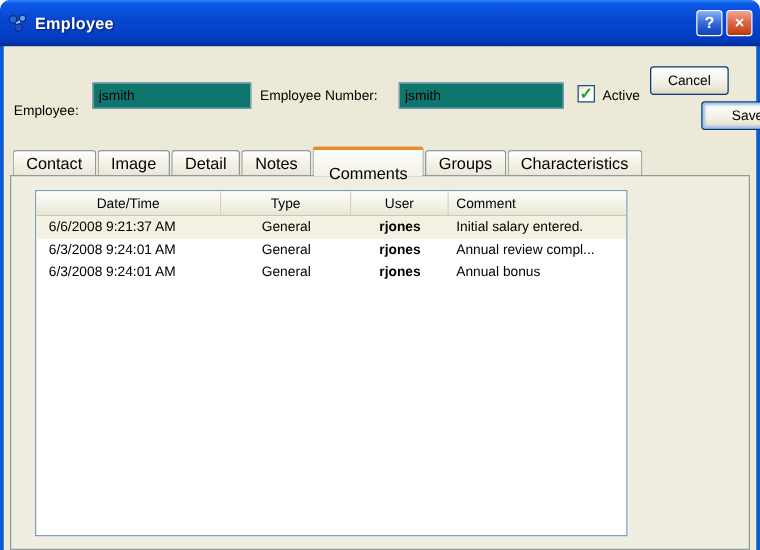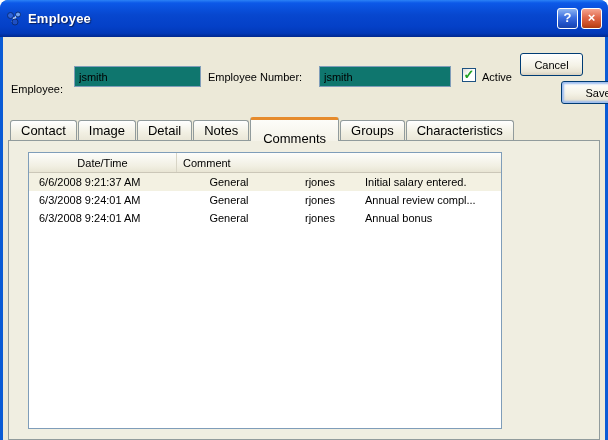--- a/index.html
+++ b/index.html
@@ -95,21 +95,21 @@
     padding:0 6px; cursor:default; white-space:nowrap; overflow:hidden; }
   .c0 { width:148px; flex:0 0 auto; justify-content:center; }
   .c1 { width:104px; flex:0 0 auto; justify-content:center; }
   .c2 { width:78px;  flex:0 0 auto; justify-content:center; }
   .c3 { flex:1 1 auto; justify-content:flex-start; border-right:none; }
   .lv-row { display:flex; height:18px; align-items:center; cursor:default; }
   .lv-row.selected { background:#F3F1E2; }
   .lv-cell { white-space:nowrap; overflow:hidden; padding:0 6px; }
   .lv-cell.c0 { justify-content:flex-start; display:flex; padding-left:10px; }
   .lv-cell.c1 { display:flex; justify-content:center; }
-  .lv-cell.c2 { display:flex; justify-content:center; }
+  .lv-cell.c2 { display:flex; justify-content:center;font-weight:bold; }
   .lv-cell.c3 { display:flex; justify-content:flex-start;text-align:right; }
 </style>
 </head>
 <body>
 
 <div class="window">
 
   <div class="titlebar">
     <svg class="app-icon" viewBox="0 0 17 17">
       <line x1="5" y1="6" x2="11" y2="11" stroke="#BFD4F2" stroke-width="1.5"></line>
@@ -151,20 +151,22 @@
       <div class="tab active">Comments</div>
       <div class="tab">Groups</div>
       <div class="tab">Characteristics</div>
     </div>
 
     <div class="tab-panel"></div>
 
     <div class="listview">
       <div class="lv-header">
         <div class="lv-hcell c0">Date/Time</div>
+        <div class="lv-hcell c1">Type</div>
+        <div class="lv-hcell c2">User</div>
         <div class="lv-hcell c3">Comment</div>
       </div>
 
       <div class="lv-row selected">
         <div class="lv-cell c0">6/6/2008 9:21:37 AM</div>
         <div class="lv-cell c1">General</div>
         <div class="lv-cell c2">rjones</div>
         <div class="lv-cell c3">Initial salary entered.</div>
       </div>
       <div class="lv-row">

